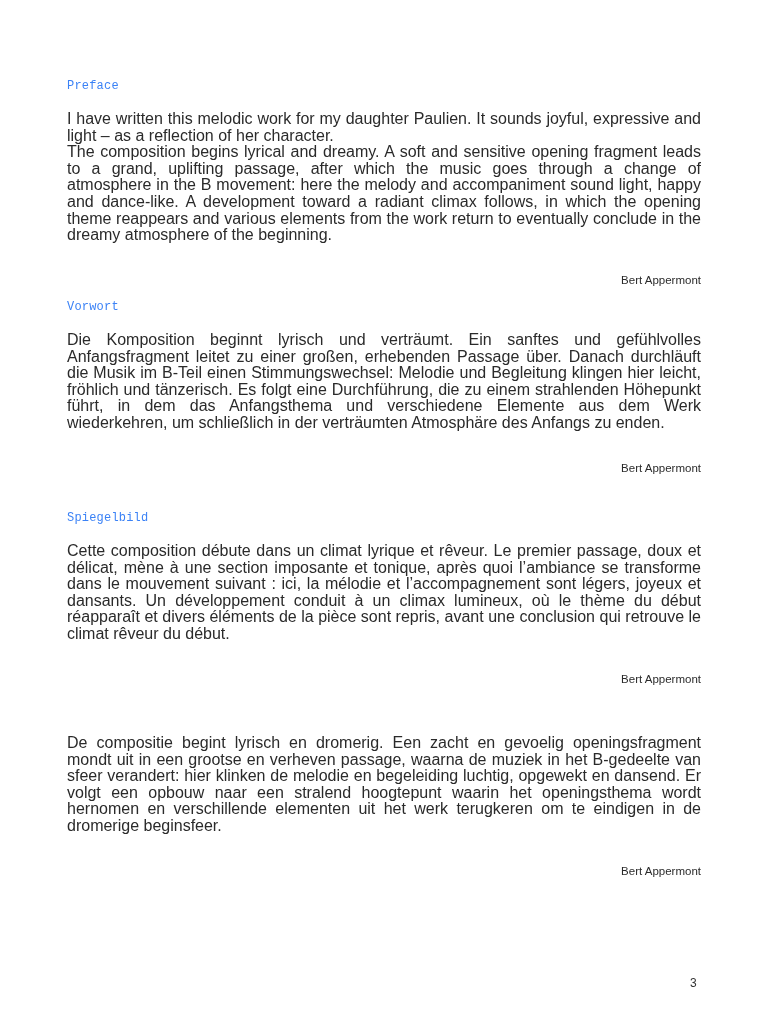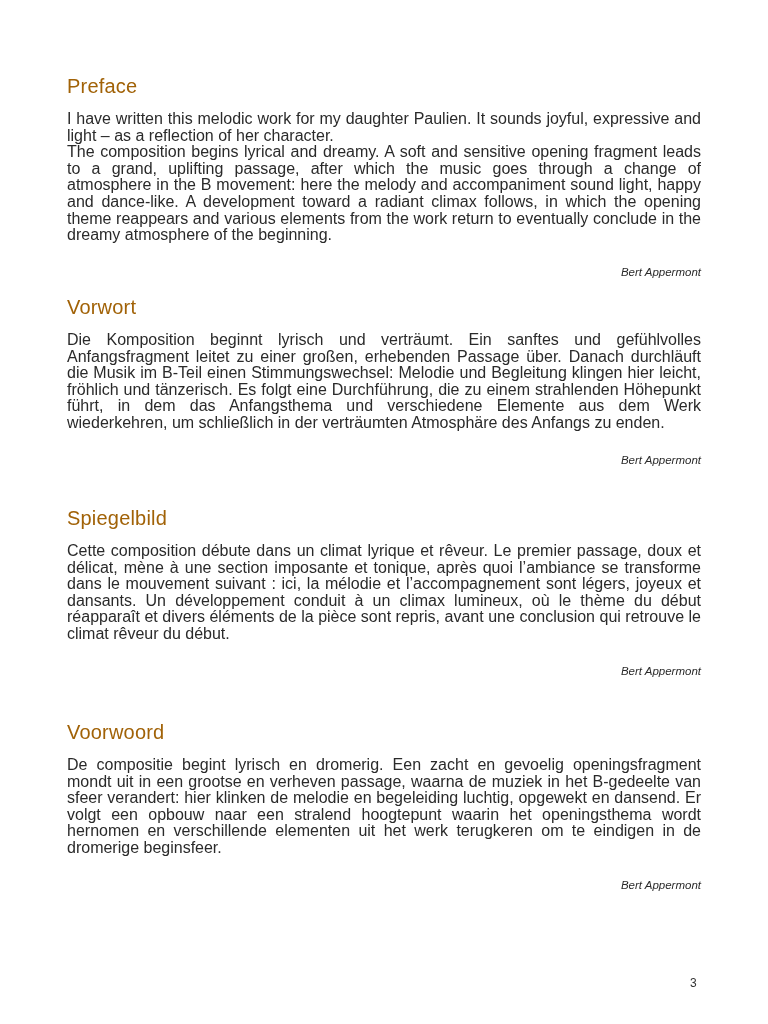--- a/index.html
+++ b/index.html
@@ -1,23 +1,23 @@
 <!DOCTYPE html>
 <html><head>
 <meta charset="utf-8">
 <style>
   html, body { margin: 0; padding: 0; background: #ffffff; }
   body { width: 768px; height: 1024px; position: relative; overflow: hidden;
          font-family: "Liberation Sans", "DejaVu Sans", sans-serif; color: #2a2a2a; }
   .section { position: absolute; left: 67px; width: 634px; }
-  .heading { font-size: 20px; font-weight: normal; color: #a16207; margin: 0; line-height: 22px; letter-spacing: 0.2px; }
+  .heading { font-size: 12px; font-weight: normal; color: #3b82f6; margin: 0; line-height: 22px; letter-spacing: 0.2px; font-family: Liberation Mono, monospace; }
   .body { margin-top: 14px; font-size: 16px; line-height: 16.6px; text-align: justify; }
   .body p { margin: 0; }
   .body p.last { text-align-last: left; }
-  .sig { text-align: right; font-style: italic; font-size: 11.5px; margin-top: 22px; }
+  .sig { text-align: right; font-size: 11.5px; margin-top: 30px; }
   #s1 { top: 75px; }
   #s2 { top: 296px; }
   #s3 { top: 507px; }
   #s4 { top: 721px; }
   .pagenum { position: absolute; left: 690px; top: 976px; font-size: 12px; color: #333; }
 </style>
 </head>
 <body>
 
 <div class="section" id="s1">
@@ -39,20 +39,19 @@
 
 <div class="section" id="s3">
   <h2 class="heading">Spiegelbild</h2>
   <div class="body">
     <p class="last">Cette composition débute dans un climat lyrique et rêveur. Le premier passage, doux et délicat, mène à une section imposante et tonique, après quoi l’ambiance se transforme dans le mouvement suivant : ici, la mélodie et l’accompagnement sont légers, joyeux et dansants. Un développement conduit à un climax lumineux, où le thème du début réapparaît et divers éléments de la pièce sont repris, avant une conclusion qui retrouve le climat rêveur du début.</p>
   </div>
   <div class="sig">Bert Appermont</div>
 </div>
 
 <div class="section" id="s4">
-  <h2 class="heading">Voorwoord</h2>
   <div class="body">
     <p class="last">De compositie begint lyrisch en dromerig. Een zacht en gevoelig openingsfragment mondt uit in een grootse en verheven passage, waarna de muziek in het B-gedeelte van sfeer verandert: hier klinken de melodie en begeleiding luchtig, opgewekt en dansend. Er volgt een opbouw naar een stralend hoogtepunt waarin het openingsthema wordt hernomen en verschillende elementen uit het werk terugkeren om te eindigen in de dromerige beginsfeer.</p>
   </div>
   <div class="sig">Bert Appermont</div>
 </div>
 
 <div class="pagenum">3</div>
 
 </body></html>

